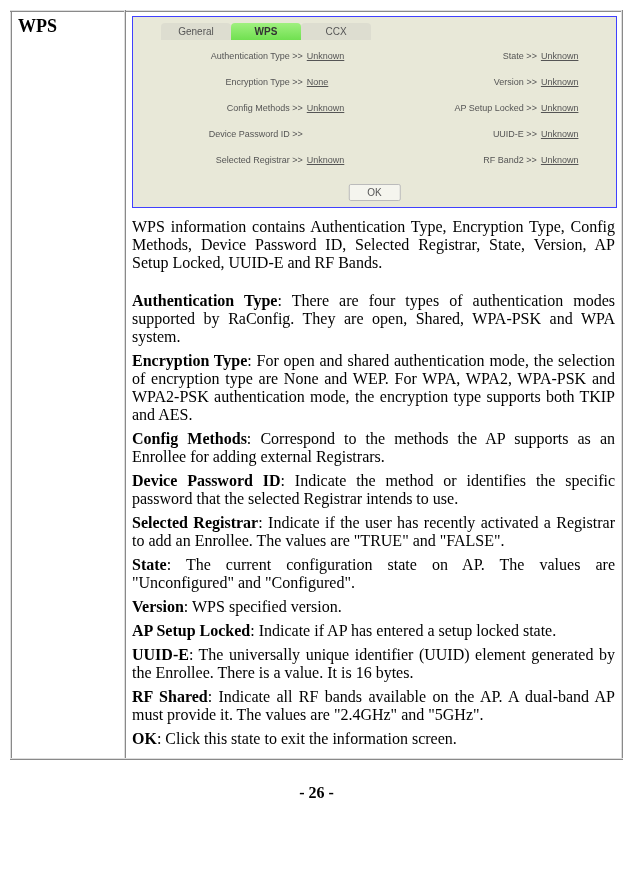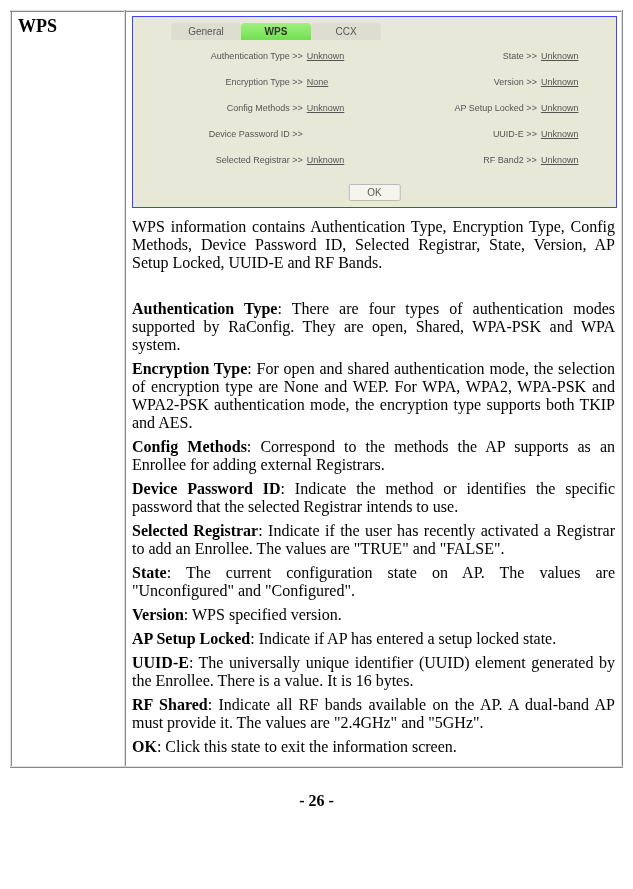--- a/index.html
+++ b/index.html
@@ -36,21 +36,20 @@
       background: #e8e8d8;
       width: 100%;
       height: 190px;
       position: relative;
       margin-bottom: 10px;
     }
     .tabs-row {
       display: flex;
       padding: 6px 8px 0 28px;
       gap: 0;
-      margin-left: 10px;
     }
     .tab {
       font-family: Arial, sans-serif;
       font-size: 10px;
       color: #555;
       padding: 3px 0;
       width: 70px;
       text-align: center;
       background: #ddddd0;
       border-top-left-radius: 4px;
@@ -102,21 +101,21 @@
       border-radius: 2px;
       font-family: Arial, sans-serif;
       font-size: 10px;
       color: #555;
       padding: 2px 18px;
     }
     p {
       margin: 6px 0;
       text-align: justify;
     }
-    .intro { margin-bottom: 28px; }
+    .intro { margin-bottom: 20px; }
     .footer {
       text-align: center;
       font-weight: bold;
       font-size: 16px;
       margin-top: 24px;
     }
     .term-bold { font-weight: bold; }
   </style>
 </head>
 <body>

